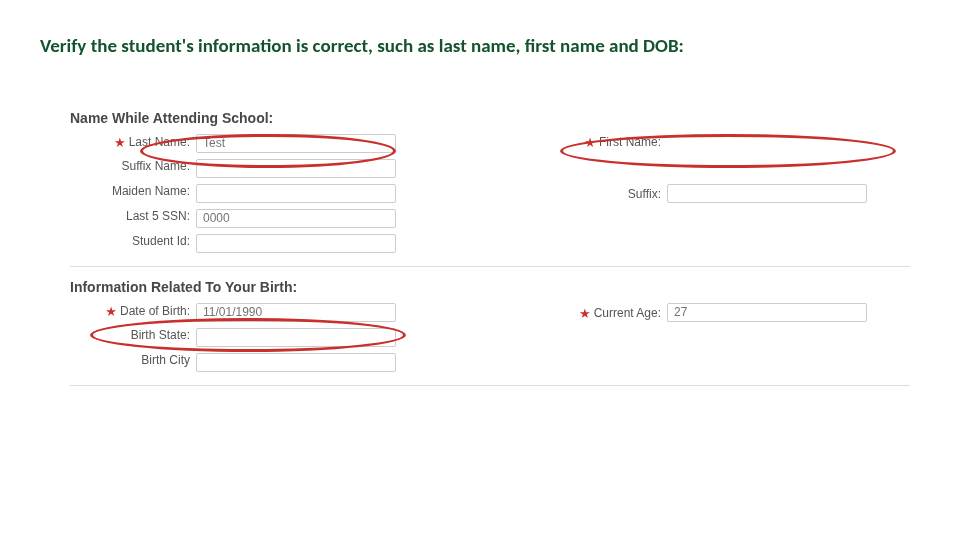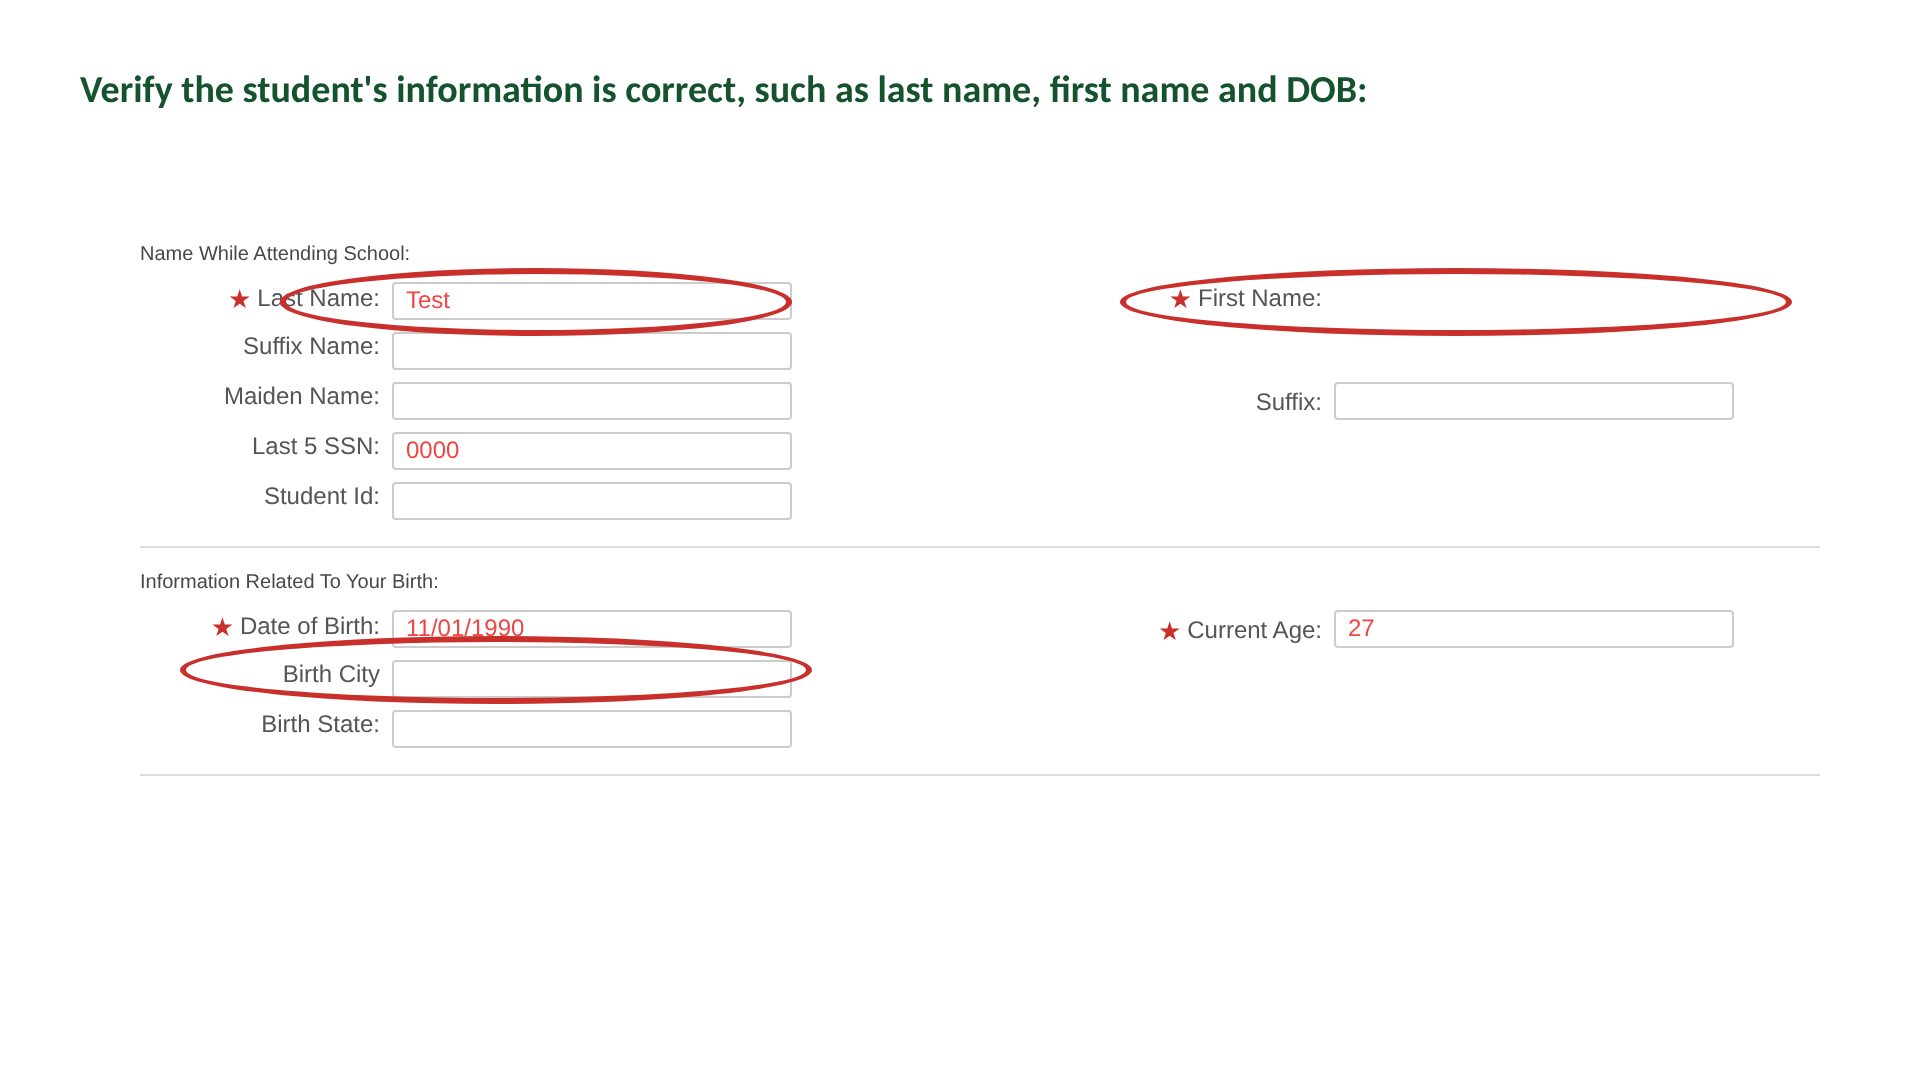--- a/index.html
+++ b/index.html
@@ -24,24 +24,24 @@
   }
   .form-area {
     position: absolute;
     top: 110px;
     left: 70px;
     width: 840px;
     font-size: 12px;
     color: #555;
   }
   .section-head {
-    font-weight: 400;
-    font-size: 10px;
+    font-weight: 700;
+    font-size: 14px;
     color: #484848;
-    margin: 12px 0 8px 0;
+    margin: 0 0 8px 0;
   }
   .row {
     display: flex;
     align-items: flex-start;
     margin-bottom: 3px;
     height: 22px;
   }
   .lbl {
     width: 120px;
     text-align: right;
@@ -57,21 +57,21 @@
     position: relative;
     top: 1px;
   }
   .field {
     height: 19px;
     border: 1px solid #ccc;
     border-radius: 2px;
     background: #fff;
     padding: 0 6px;
     font-size: 12px;
-    color: #ef4444;
+    color: #737373;
     line-height: 19px;
     box-sizing: border-box;
   }
   .w-left  { width: 200px; }
   .w-right { width: 200px; }
   .col2 {
     margin-left: 165px;
     display: flex;
     align-items: center;
   }
@@ -152,26 +152,26 @@
     <input class="field w-left" value="11/01/1990" style="">
     <span class="col2">
       <span class="lbl2">
         <span class="star">★</span><span>Current Age:</span>
       </span>
       <input class="field w-right" value="27" style="">
     </span>
   </div>
 
   <div class="row">
-    <span class="lbl">Birth City</span>
+    <span class="lbl">Birth State:</span>
     <input class="field w-left" value="" style="">
   </div>
 
   <div class="row">
-    <span class="lbl">Birth State:</span>
+    <span class="lbl">Birth City</span>
     <input class="field w-left" value="" style="">
   </div>
 
 
   <hr class="sep">
 </div>
 
 <div class="ellipse" style="top:134px; left:140px; width:250px; height:28px;"></div>
 <div class="ellipse" style="top:134px; left:560px; width:330px; height:28px;"></div>
 <div class="ellipse" style="top:318px; left:90px;  width:310px; height:28px;"></div>

